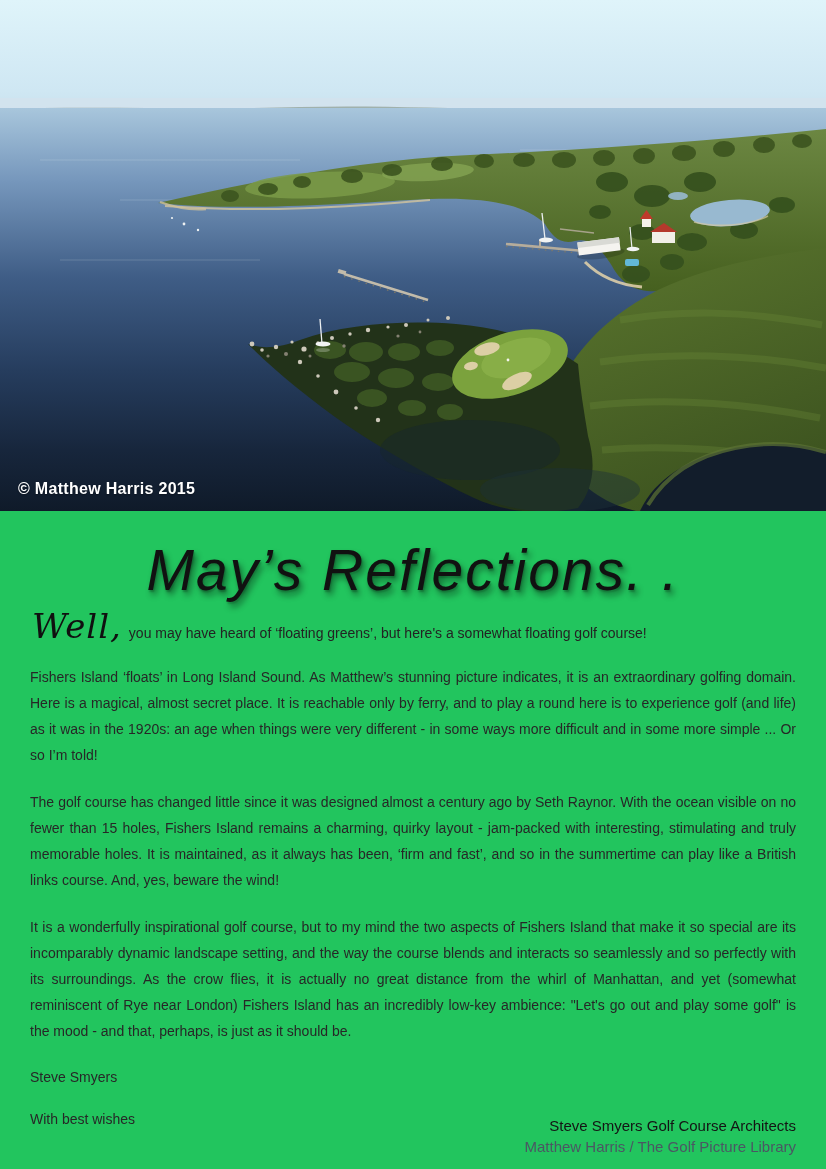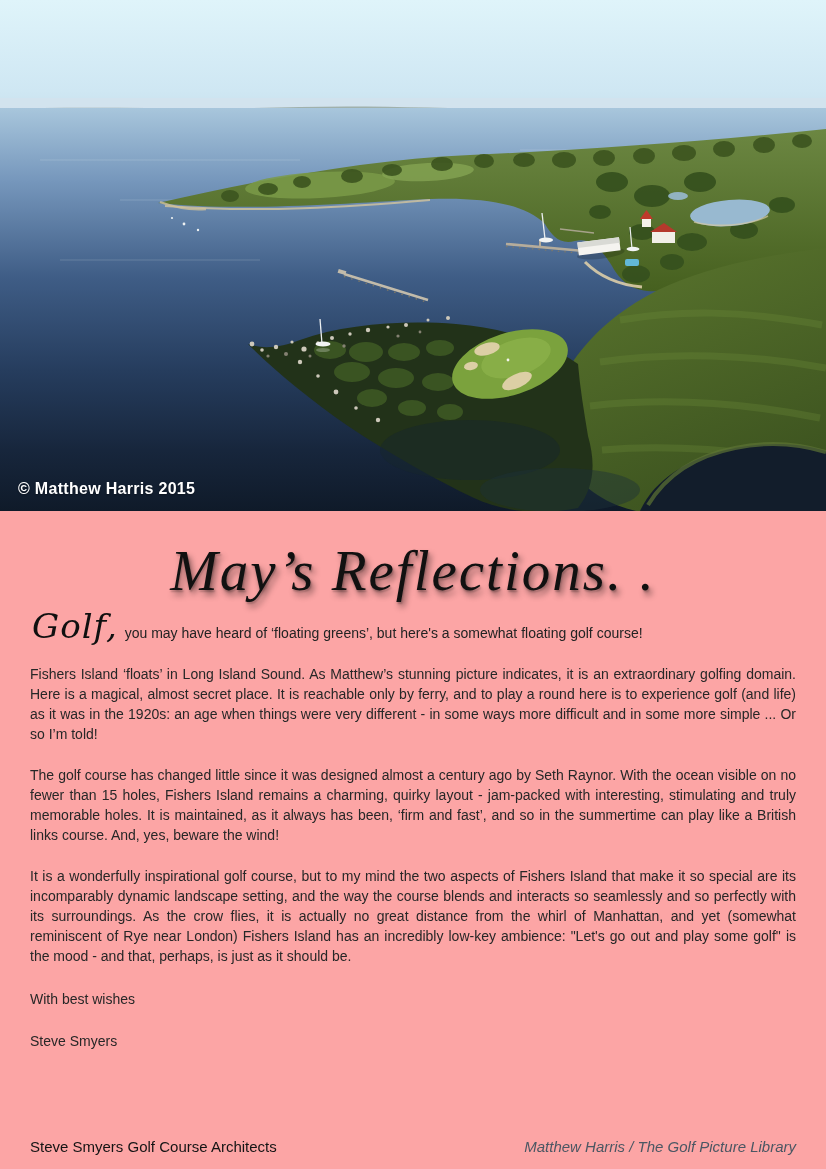--- a/index.html
+++ b/index.html
@@ -1,20 +1,20 @@
 <!DOCTYPE html>
 <html><head>
 <meta charset="utf-8">
 <style>
   html,body{margin:0;padding:0;background:#ffffff;}
   .page{
     position:relative;
     width:826px;height:1169px;
     margin:0 auto;
-    background:#fca5a5;
+    background:#22c55e;
     overflow:hidden;
     font-family:"Liberation Sans",sans-serif;
     color:#232323;
   }
   
   .photo{
     position:relative;
     width:826px;height:511px;
     overflow:hidden;
     background:#37527a;
@@ -23,52 +23,52 @@
   .watermark{
     position:absolute;left:18px;bottom:13px;
     color:#ffffff;font-size:16px;font-weight:bold;letter-spacing:.3px;
     text-shadow:0 1px 2px rgba(0,0,0,.35);
   }
   
   .content{padding:0 30px;}
   .title{
     margin:24px 0 0 0;
     text-align:center;
-    font-family:Liberation Serif, serif;
+    font-family:Liberation Sans, sans-serif;
     font-style:italic;font-weight:400;
     font-size:57px;line-height:1.25;
     letter-spacing:2px;
     color:#111;
     text-shadow:3px 5px 6px rgba(0,0,0,.45), 1px 2px 2px rgba(0,0,0,.25);
   }
   .lead{
     margin:10px 0 0 2px;
     font-size:14px;line-height:20px;
   }
   .script{
     font-family:"DejaVu Serif","Liberation Serif",serif;
     font-style:italic;font-weight:400;
     font-size:34px;letter-spacing:1px;
     padding-right:7px;color:#101010;
   }
   .para{
     margin:21px 0 0 0;
-    font-size:14px;line-height:20px;
+    font-size:14px;line-height:26px;
     text-align:justify;
     color:#272727;
   }
   .signoff{margin:24px 0 0 0;font-size:14px;line-height:18px;color:#272727;}
   
   .footer{
     position:absolute;left:30px;right:30px;bottom:12px;
     display:flex;justify-content:space-between;align-items:flex-end;
-    font-size:15px;line-height:21px;
+    font-size:15px;line-height:21px;flex-direction:column;
   }
   .footer .left{color:#141414;}
-  .footer .right{text-align:right;color:#4b5763;font-style:italic;}
+  .footer .right{text-align:right;color:#4b5763;}
 </style>
 </head>
 <body>
 
 <div class="page">
 
   <div class="photo">
     <svg viewBox="0 0 826 511" width="826" height="511" preserveAspectRatio="none">
       <defs>
         <linearGradient id="sky" x1="0" y1="0" x2="0" y2="1">
@@ -274,28 +274,28 @@
 
       <ellipse cx="470" cy="450" rx="90" ry="30" fill="#16262c" opacity="0.5"></ellipse>
       <ellipse cx="560" cy="490" rx="80" ry="22" fill="#1d3038" opacity="0.45"></ellipse>
     </svg>
     <div class="watermark">© Matthew Harris 2015</div>
   </div>
 
   <div class="content">
     <h1 class="title">May’s Reflections. .</h1>
 
-    <p class="lead"><span class="script">Golf,</span><span>you may have heard of ‘floating greens’, but here's a somewhat floating golf course!</span></p>
+    <p class="lead"><span class="script">Well,</span><span>you may have heard of ‘floating greens’, but here's a somewhat floating golf course!</span></p>
 
     <p class="para">Fishers Island ‘floats’ in Long Island Sound. As Matthew’s stunning picture indicates, it is an extraordinary golfing domain. Here is a magical, almost secret place. It is reachable only by ferry, and to play a round here is to experience golf (and life) as it was in the 1920s: an age when things were very different - in some ways more difficult and in some more simple ... Or so I’m told!</p>
     <p class="para">The golf course has changed little since it was designed almost a century ago by Seth Raynor. With the ocean visible on no fewer than 15 holes, Fishers Island remains a charming, quirky layout - jam-packed with interesting, stimulating and truly memorable holes.  It is maintained, as it always has been, ‘firm and fast’, and so in the summertime can play like a British links course.  And, yes, beware the wind!</p>
     <p class="para">It is a wonderfully inspirational golf course, but to my mind the two aspects of Fishers Island that make it so special are its incomparably dynamic landscape setting, and the way the course blends and interacts so seamlessly and so perfectly with its surroundings. As the crow flies, it is actually no great distance from the whirl of Manhattan, and yet (somewhat reminiscent of Rye near London) Fishers Island has an incredibly low-key ambience:  "Let's go out and play some golf" is the mood - and that, perhaps, is just as it should be.</p>
 
+    <p class="signoff">Steve Smyers</p>
     <p class="signoff">With best wishes</p>
-    <p class="signoff">Steve Smyers</p>
   </div>
 
   <div class="footer">
     <div class="left">
       <div>Steve Smyers Golf Course Architects</div>
     </div>
     <div class="right">
       <div>Matthew Harris / The Golf Picture Library</div>
     </div>
   </div>

